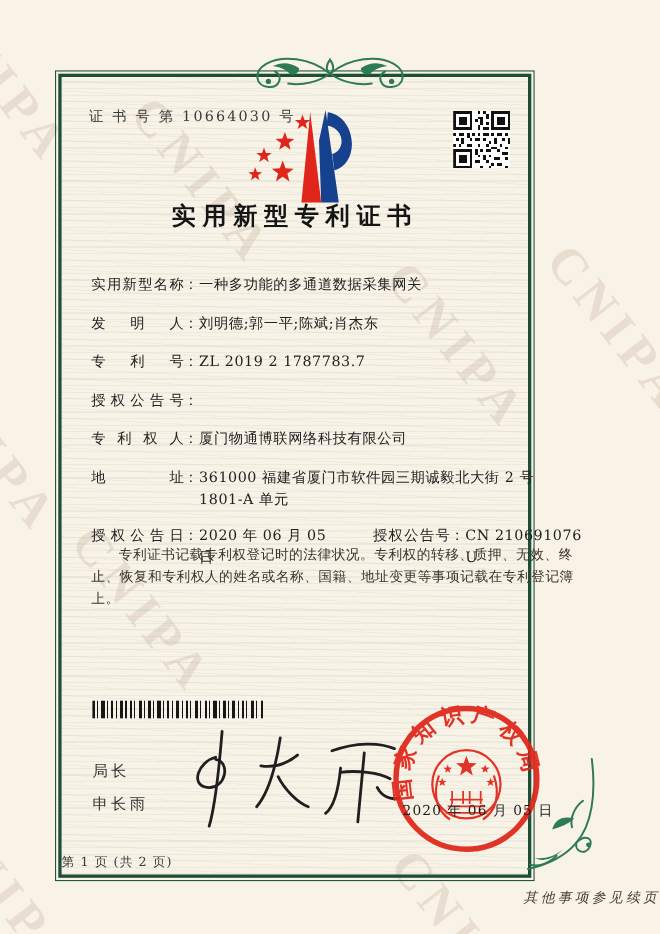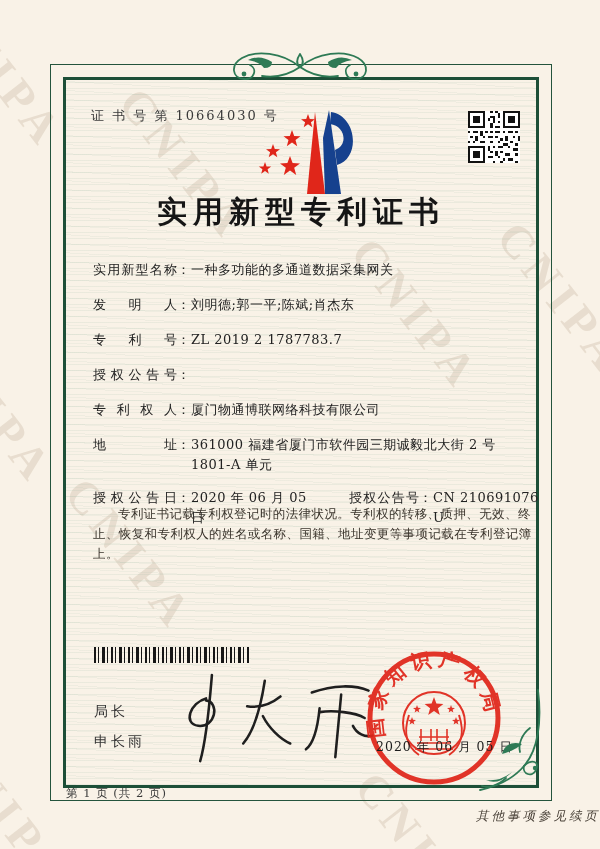--- a/index.html
+++ b/index.html
@@ -13,39 +13,39 @@
   .wm{
     position:absolute;z-index:1;
     font-family:"Liberation Serif","DejaVu Serif",serif;
     font-weight:bold;font-size:46px;letter-spacing:7px;
     color:rgba(196,178,156,0.32);
     transform:rotate(52deg);transform-origin:left top;
     white-space:nowrap;pointer-events:none;
   }
   
   .frame{
-    position:absolute;left:50px;top:64px;width:502px;height:737px;
-    box-sizing:border-box;border:1px solid #24543c;padding:12px;
+    position:absolute;left:50px;top:64px;width:436px;height:737px;
+    box-sizing:border-box;border:1px solid #24543c;padding:2px;
     z-index:2;
   }
   .frame-inner{
     position:relative;width:100%;height:100%;
     box-sizing:border-box;border:3px solid #1d4f38;
     background:
       repeating-linear-gradient(0deg, rgba(148,182,160,0.14) 0 1px, rgba(0,0,0,0) 1px 6px),
       repeating-linear-gradient(3deg, rgba(148,182,160,0.10) 0 1px, rgba(0,0,0,0) 1px 9px);
   }
   .abs{position:absolute;}
   
   .cert-no{left:25px;top:27px;font-size:13px;letter-spacing:2px;color:#3a3a3a;}
   .qr{right:16px;top:31px;width:52px;height:52px;}
   .logo{left:0;right:0;top:30px;margin:auto;width:112px;height:86px;}
   .title{
     left:0;right:0;top:112px;text-align:center;
-    font-size:30px;font-weight:bold;letter-spacing:6px;color:#151515;
+    font-size:22px;font-weight:bold;letter-spacing:6px;color:#151515;
   }
   
   .fields{left:27px;top:180px;width:446px;font-size:13px;line-height:20px;color:#222;}
   .frow{display:flex;margin-bottom:15px;}
   .frow.addr{margin-bottom:13px;justify-content:center;}
   .flabel{
     display:inline-block;width:84px;flex:0 0 84px;
     text-align:justify;text-align-last:justify;
     letter-spacing:0;color:#222;
   }

